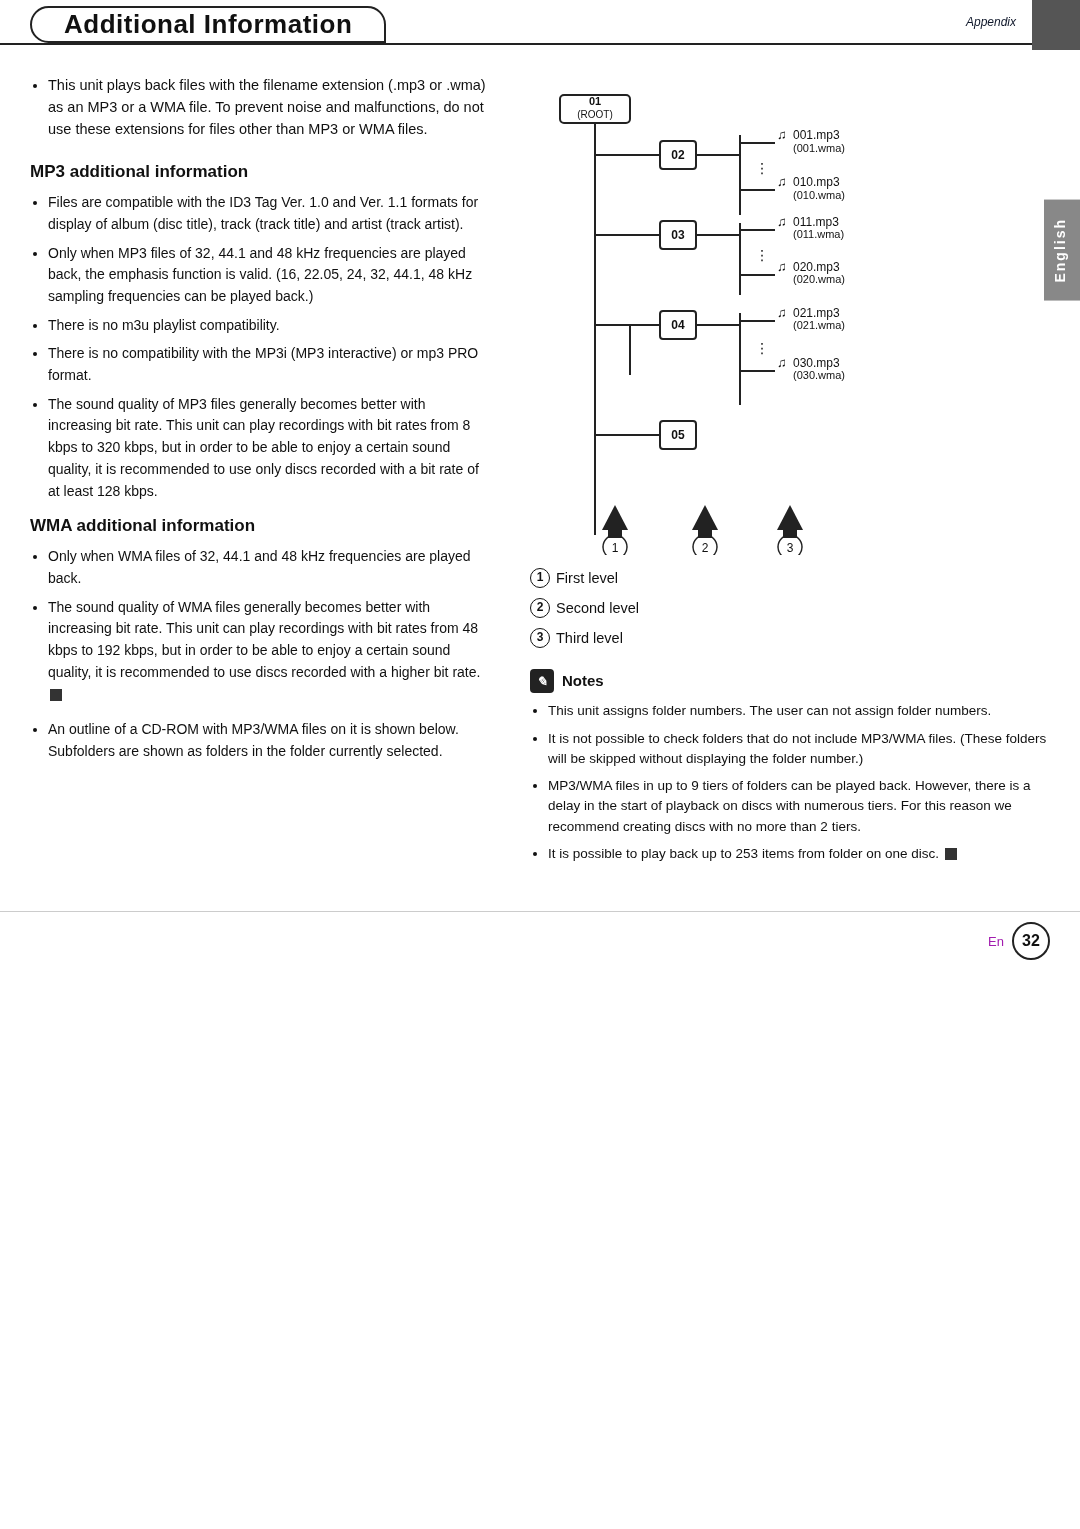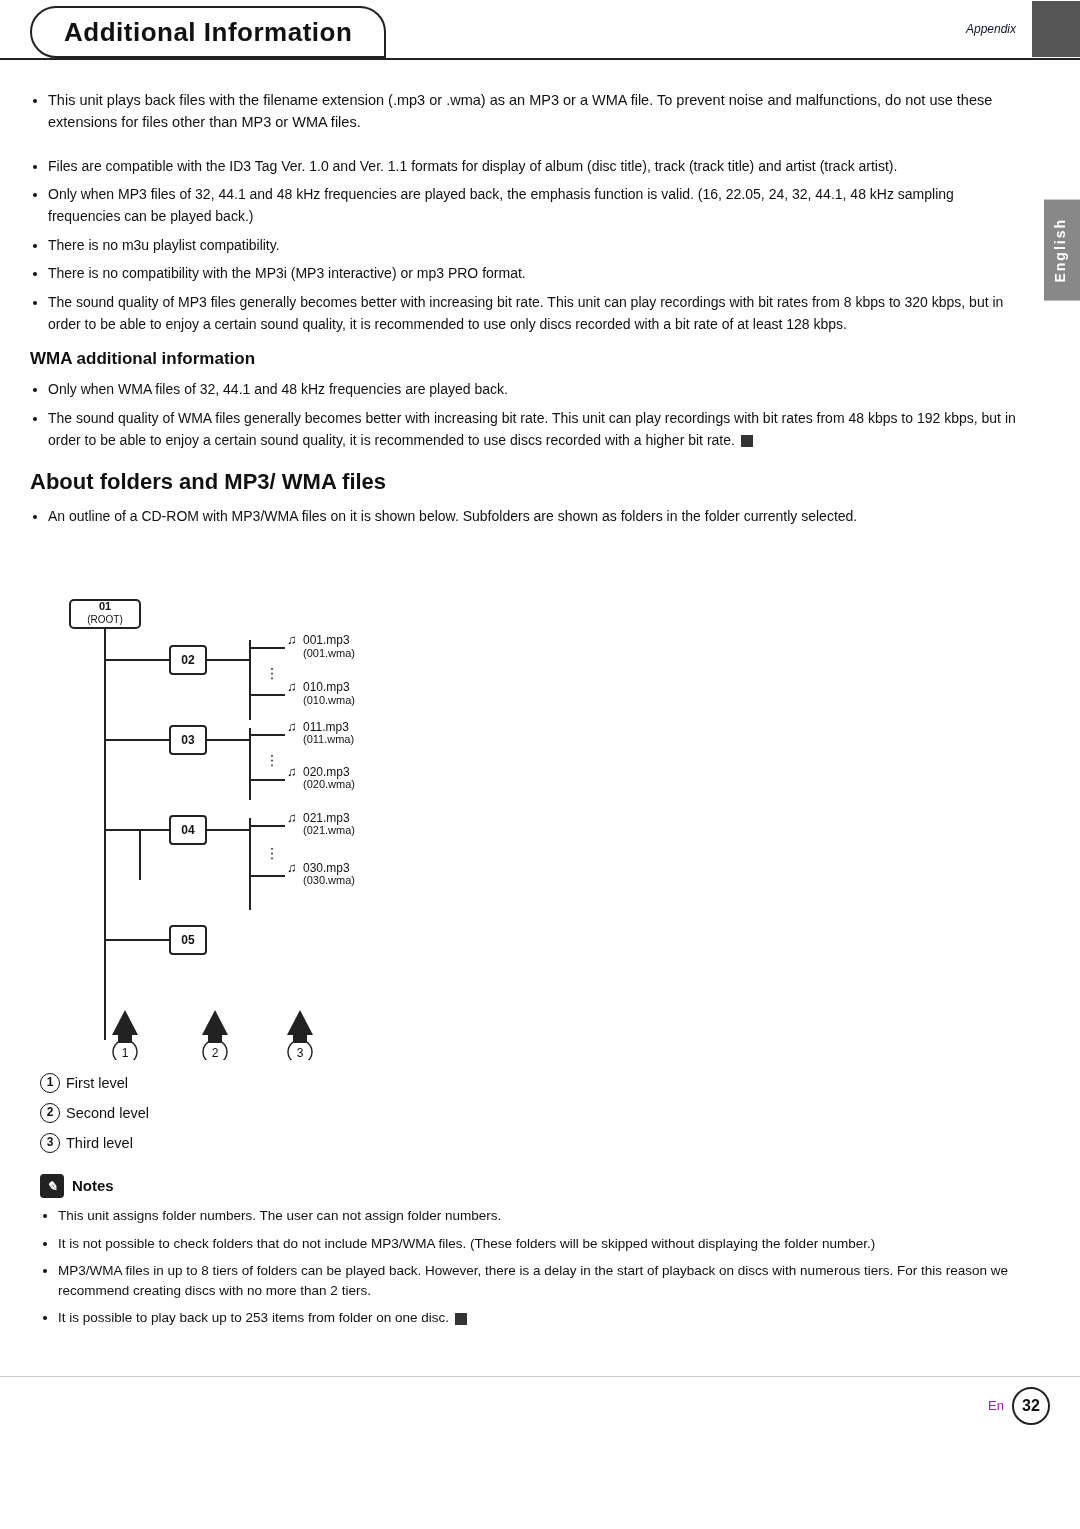--- a/index.html
+++ b/index.html
@@ -10,21 +10,21 @@
       font-family: Arial, Helvetica, sans-serif;
       font-size: 15px;
       color: #111;
       position: relative;
     }
 
     
     .header-bar {
       display: flex;
       align-items: stretch;
-      height: 60px;
+      height: 45px;
       border-bottom: 2px solid #222;
       margin-bottom: 0;
     }
     .header-title-box {
       background: #fff;
       border: 2.5px solid #222;
       border-radius: 28px 28px 0 28px;
       padding: 8px 32px;
       display: flex;
       align-items: center;
@@ -69,21 +69,21 @@
       text-orientation: mixed;
       transform: rotate(180deg);
       padding: 18px 8px;
       letter-spacing: 2px;
       z-index: 10;
     }
 
     
     .main-content {
       display: flex;
-      flex-direction: column;
+      flex-direction: row;
       padding: 30px 30px 20px 30px;
       gap: 0;
     }
     .left-col {
       flex: 0 0 490px;
       padding-right: 30px;
     }
     .right-col {
       flex: 1;
       padding-left: 10px;
@@ -252,20 +252,21 @@
 
   <div class="left-col">
 
     <div class="intro-bullets">
       <ul>
         <li>This unit plays back files with the filename extension (.mp3 or .wma) as an MP3 or a WMA file. To prevent noise and malfunctions, do not use these extensions for files other than MP3 or WMA files.</li>
       </ul>
     </div>
 
     <div>
+      <div class="section-title">MP3 additional information</div>
       <div class="section-bullets">
         <ul id="mp3-bullets">
             <li>Files are compatible with the ID3 Tag Ver. 1.0 and Ver. 1.1 formats for display of album (disc title), track (track title) and artist (track artist).</li>
             <li>Only when MP3 files of 32, 44.1 and 48 kHz frequencies are played back, the emphasis function is valid. (16, 22.05, 24, 32, 44.1, 48 kHz sampling frequencies can be played back.)</li>
             <li>There is no m3u playlist compatibility.</li>
             <li>There is no compatibility with the MP3i (MP3 interactive) or mp3 PRO format.</li>
             <li>The sound quality of MP3 files generally becomes better with increasing bit rate. This unit can play recordings with bit rates from 8 kbps to 320 kbps, but in order to be able to enjoy a certain sound quality, it is recommended to use only discs recorded with a bit rate of at least 128 kbps.</li>
           </ul>
       </div>
     </div>
@@ -274,21 +275,20 @@
       <div class="section-title">WMA additional information</div>
       <div class="section-bullets">
         <ul id="wma-bullets">
             <li>Only when WMA files of 32, 44.1 and 48 kHz frequencies are played back.</li>
             <li>The sound quality of WMA files generally becomes better with increasing bit rate. This unit can play recordings with bit rates from 48 kbps to 192 kbps, but in order to be able to enjoy a certain sound quality, it is recommended to use discs recorded with a higher bit rate. <span class="stop-sym"></span></li>
           </ul>
       </div>
     </div>
 
     <div>
-      <div class="big-section-title">About folders and MP3/ WMA files</div>
       <div class="section-bullets">
         <ul>
           <li>An outline of a CD-ROM with MP3/WMA files on it is shown below. Subfolders are shown as folders in the folder currently selected.</li>
         </ul>
       </div>
     </div>
 
   </div>
 
   <div class="right-col">
@@ -403,21 +403,21 @@
     </div>
 
     <div class="notes-section">
       <div class="notes-header">
         <span class="note-icon">✎</span>
         <span>Notes</span>
       </div>
       <ul id="notes-bullets">
           <li>This unit assigns folder numbers. The user can not assign folder numbers.</li>
           <li>It is not possible to check folders that do not include MP3/WMA files. (These folders will be skipped without displaying the folder number.)</li>
-          <li>MP3/WMA files in up to 8 tiers of folders can be played back. However, there is a delay in the start of playback on discs with numerous tiers. For this reason we recommend creating discs with no more than 2 tiers.</li>
+          <li>MP3/WMA files in up to 9 tiers of folders can be played back. However, there is a delay in the start of playback on discs with numerous tiers. For this reason we recommend creating discs with no more than 2 tiers.</li>
           <li>It is possible to play back up to 253 items from folder on one disc. <span class="stop-sym"></span></li>
         </ul>
     </div>
 
   </div>
 </div>
 
 <div class="footer">
   <span class="footer-en">En</span>
   <div class="footer-num">32</div>

